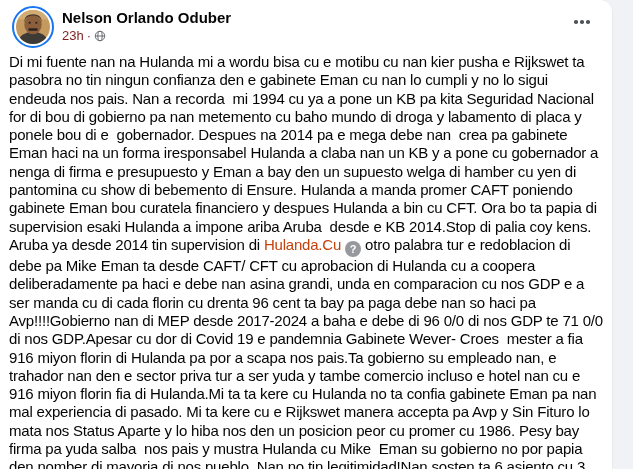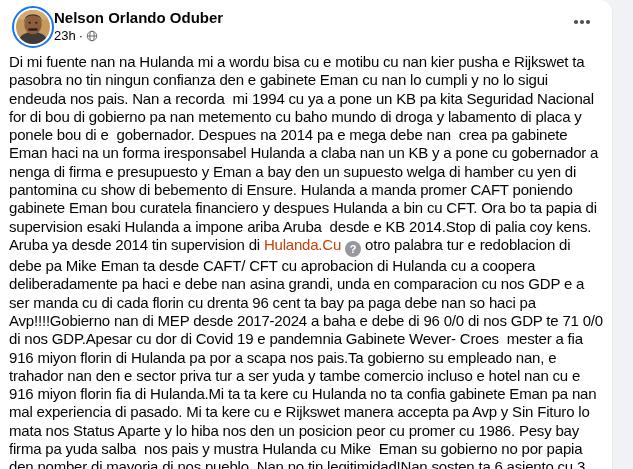--- a/index.html
+++ b/index.html
@@ -36,37 +36,37 @@
     cursor: pointer;
     background: #fff;
   }
   .avatar-ring svg {
     display: block;
     width: 34px;
     height: 34px;
     border-radius: 50%;
   }
   .h-text {
-    margin-left: 0;
+    margin-left: 8px;
     padding-top: 2px;
     min-width: 0;
   }
   .author {
     font-size: 15px;
     font-weight: 700;
     color: #050505;
     line-height: 19px;
     cursor: pointer;
   }
   .meta {
     display: flex;
     align-items: center;
     gap: 3px;
     font-size: 13px;
-    color: #000000;
+    color: #7f1d1d;
     line-height: 16px;
     margin-top: 1px;
   }
   .meta .ts { cursor: pointer; }
   .globe { display: inline-flex; align-items: center; }
   .menu-btn {
     position: absolute;
     top: 6px;
     right: 14px;
     width: 32px;

